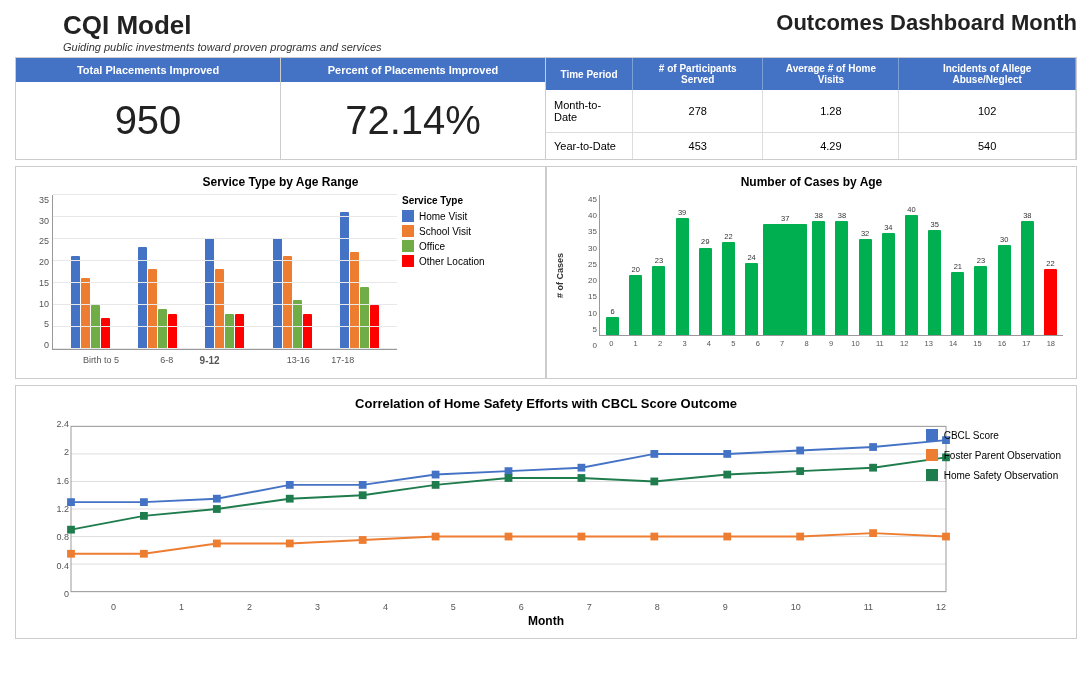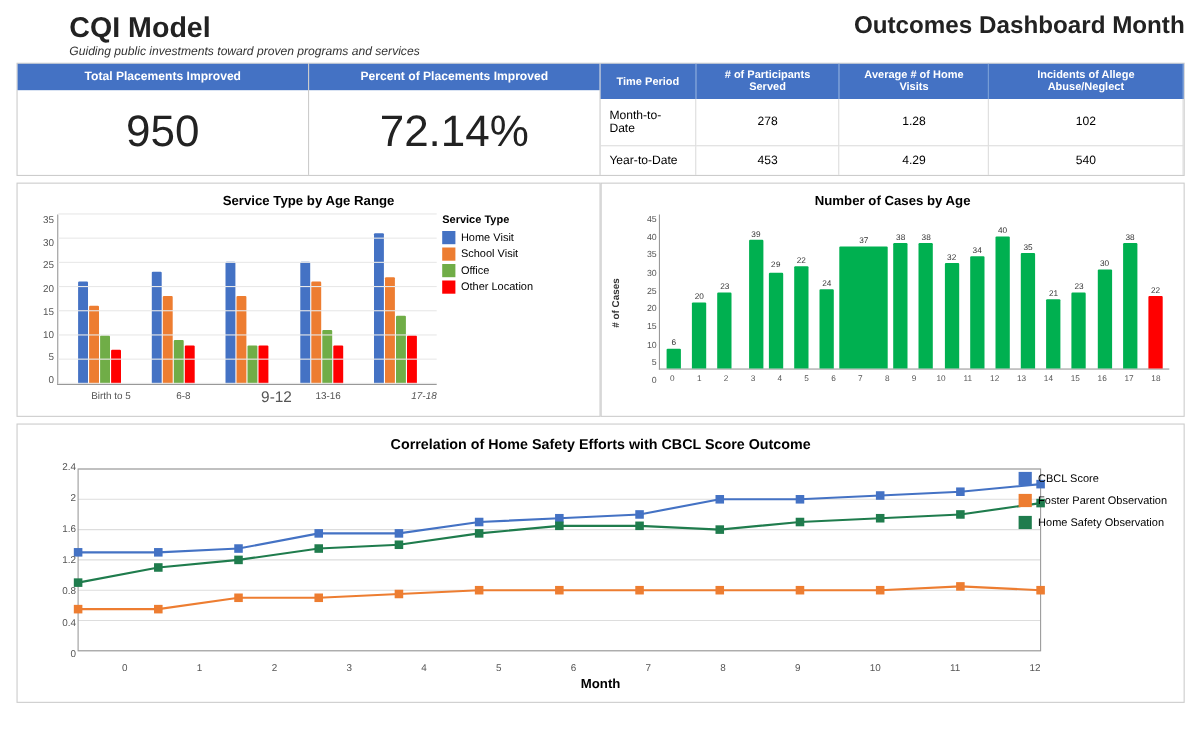--- a/index.html
+++ b/index.html
@@ -148,23 +148,23 @@
               <div style="width: 9px; height: 137.286px; background: rgb(68, 114, 196); border-radius: 1px 1px 0px 0px;"></div>
               <div style="width: 9px; height: 97.4286px; background: rgb(237, 125, 49); border-radius: 1px 1px 0px 0px;"></div>
               <div style="width: 9px; height: 62px; background: rgb(112, 173, 71); border-radius: 1px 1px 0px 0px;"></div>
               <div style="width: 9px; height: 44.2857px; background: rgb(255, 0, 0); border-radius: 1px 1px 0px 0px;"></div>
             </div>
           </div>
 
         <div style="position:absolute;left:44px;right:140px;bottom:0;height:20px;display:flex;justify-content:space-around;align-items:center;" id="service-x-labels">
             <span style="font-size: 9px; color: rgb(85, 85, 85); text-align: center; flex: 1 1 0%;">Birth to 5</span>
             <span style="font-size: 9px; color: rgb(85, 85, 85); text-align: center; flex: 1 1 0%;">6-8</span>
-            <span style="font-size: 14px; color: rgb(85, 85, 85); text-align: right; flex: 1 1 0%;">9-12</span>
+            <span style="font-size: 10px; color: rgb(85, 85, 85); text-align: left; flex: 1 1 0%; font-weight: bold;">9-12</span>
             <span style="font-size: 9px; color: rgb(85, 85, 85); text-align: center; flex: 1 1 0%;">13-16</span>
-            <span style="font-size: 9px; color: rgb(85, 85, 85); text-align: right; flex: 1 1 0%; font-style: italic;">17-18</span>
+            <span style="font-size: 9px; color: rgb(85, 85, 85); text-align: left; flex: 1 1 0%;">17-18</span>
           </div>
 
         <div style="position:absolute;right:0;top:0;width:135px;" id="service-legend">
             <div style="font-size: 10px; font-weight: bold; margin-bottom: 4px;">Service Type</div>
             <div style="display: flex; align-items: center; gap: 5px; margin-bottom: 3px;">
               <div style="width: 12px; height: 12px; background: rgb(68, 114, 196); flex-shrink: 0;"></div>
               <span style="font-size: 10px;">Home Visit</span>
             </div>
             <div style="display: flex; align-items: center; gap: 5px; margin-bottom: 3px;">
               <div style="width: 12px; height: 12px; background: rgb(237, 125, 49); flex-shrink: 0;"></div>
@@ -210,21 +210,21 @@
               <div style="display: flex; flex-direction: column; align-items: center; justify-content: flex-end; position: relative; flex: 1 1 0%;">
                 <div style="width: 13px; height: 60px; background: rgb(0, 176, 80); border-radius: 1px 1px 0px 0px; position: relative;">
                   <div style="font-size: 7.5px; color: rgb(51, 51, 51); position: absolute; top: -10px; left: 50%; transform: translateX(-50%); white-space: nowrap;">20</div>
                 </div>
               </div>
               <div style="display: flex; flex-direction: column; align-items: center; justify-content: flex-end; position: relative; flex: 1 1 0%;">
                 <div style="width: 13px; height: 69px; background: rgb(0, 176, 80); border-radius: 1px 1px 0px 0px; position: relative;">
                   <div style="font-size: 7.5px; color: rgb(51, 51, 51); position: absolute; top: -10px; left: 50%; transform: translateX(-50%); white-space: nowrap;">23</div>
                 </div>
               </div>
-              <div style="display: flex; flex-direction: column; align-items: flex-end; justify-content: flex-end; position: relative; flex: 1 1 0%;">
+              <div style="display: flex; flex-direction: column; align-items: center; justify-content: flex-end; position: relative; flex: 1 1 0%;">
                 <div style="width: 13px; height: 117px; background: rgb(0, 176, 80); border-radius: 1px 1px 0px 0px; position: relative;">
                   <div style="font-size: 7.5px; color: rgb(51, 51, 51); position: absolute; top: -10px; left: 50%; transform: translateX(-50%); white-space: nowrap;">39</div>
                 </div>
               </div>
               <div style="display: flex; flex-direction: column; align-items: center; position: relative; flex: 1 1 0%; font-family: Liberation Mono, monospace;">
                 <div style="width: 13px; height: 87px; background: rgb(0, 176, 80); border-radius: 1px 1px 0px 0px; position: relative;">
                   <div style="font-size: 7.5px; color: rgb(51, 51, 51); position: absolute; top: -10px; left: 50%; transform: translateX(-50%); white-space: nowrap;">29</div>
                 </div>
               </div>
               <div style="display: flex; flex-direction: column; align-items: center; justify-content: flex-end; position: relative; flex: 1 1 0%;">

